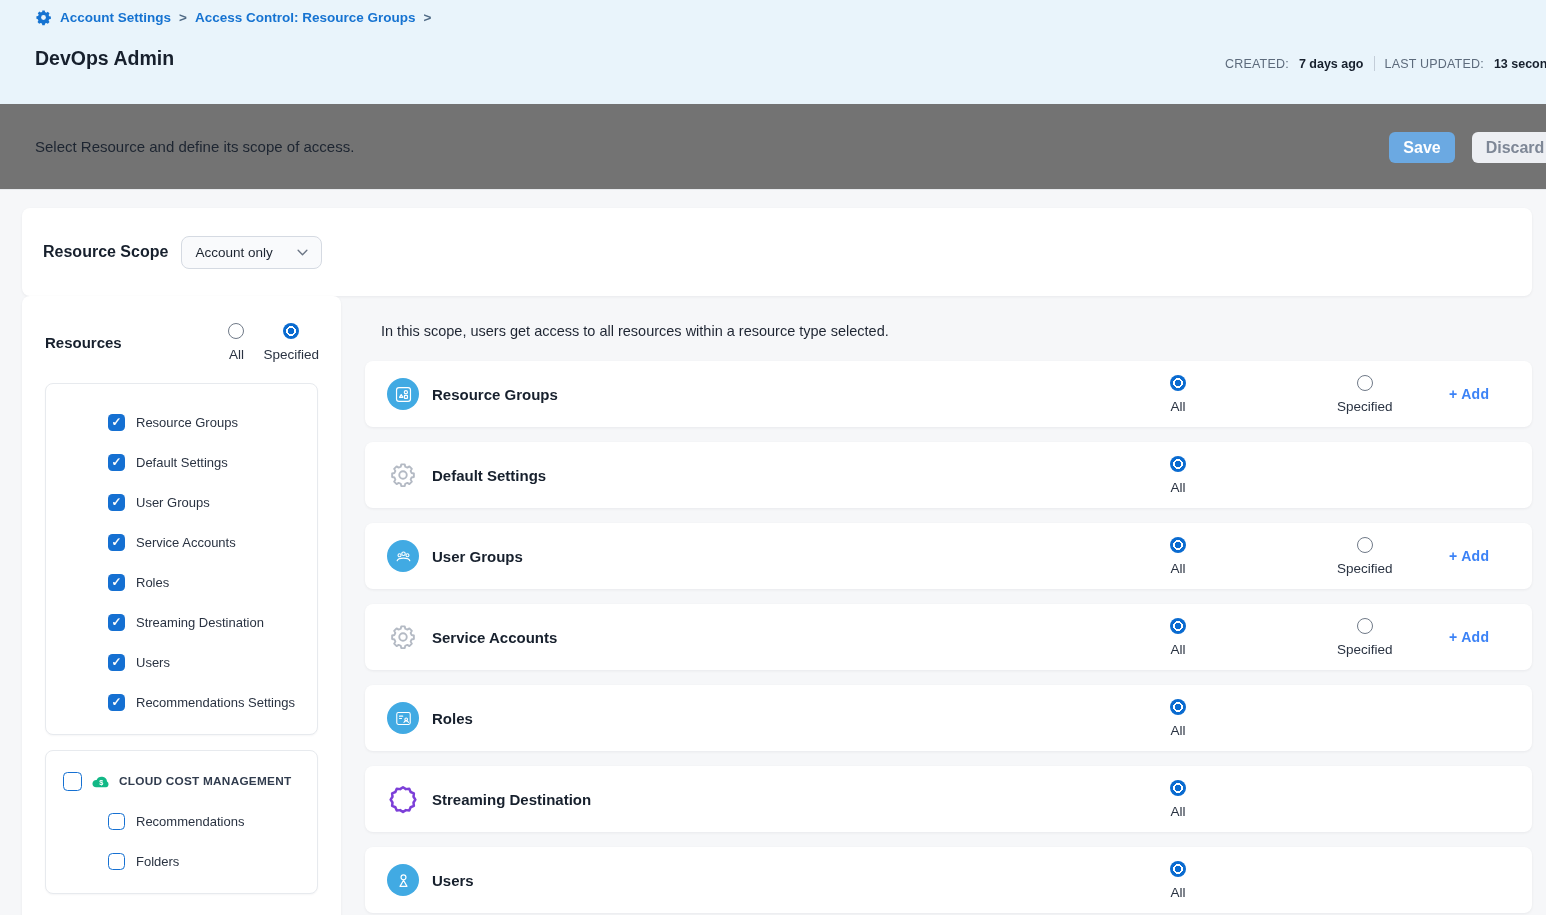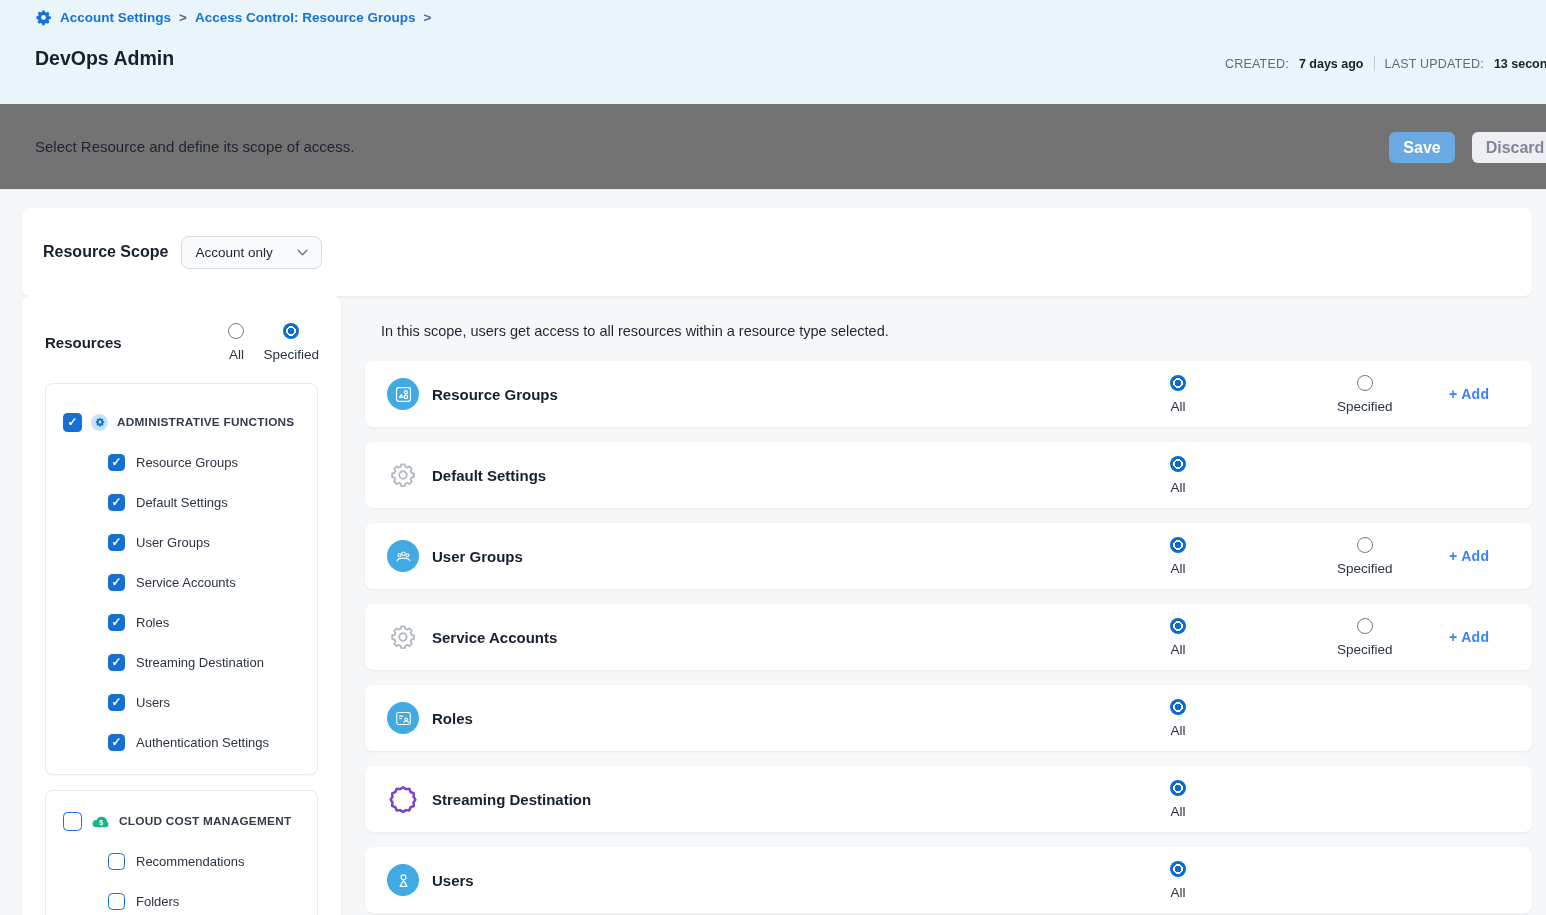--- a/index.html
+++ b/index.html
@@ -143,30 +143,20 @@
           <span class="optlabel">All</span>
         </span>
         <span class="opt">
           <span class="radio on"></span>
           <span class="optlabel">Specified</span>
         </span>
       </span>
     </div>
 
     <div class="scard scard1">
-      <div class="ghead">
-        <span class="cb big on"></span>
-        <span class="abadge">
-          <svg width="10" height="10" viewBox="0 0 24 24">
-              <path fill="#1570d2" d="M10.3 2h3.4l.5 2.4 1.9.8 2-1.3 2.4 2.4-1.3 2 .8 1.9 2.4.5v3.4l-2.4.5-.8 1.9 1.3 2-2.4 2.4-2-1.3-1.9.8-.5 2.4h-3.4l-.5-2.4-1.9-.8-2 1.3-2.4-2.4 1.3-2-.8-1.9L2 13.7v-3.4l2.4-.5.8-1.9-1.3-2 2.4-2.4 2 1.3 1.9-.8z"></path>
-              <circle cx="12" cy="12" r="3.6" fill="#c7e3f7"></circle>
-            </svg>
-        </span>
-        <span class="glabel">ADMINISTRATIVE FUNCTIONS</span>
-      </div>
       <div class="sitem">
           <span class="cb on"></span>
           <span class="silabel">Resource Groups</span>
         </div>
       <div class="sitem">
           <span class="cb on"></span>
           <span class="silabel">Default Settings</span>
         </div>
       <div class="sitem">
           <span class="cb on"></span>
@@ -183,21 +173,21 @@
       <div class="sitem">
           <span class="cb on"></span>
           <span class="silabel">Streaming Destination</span>
         </div>
       <div class="sitem">
           <span class="cb on"></span>
           <span class="silabel">Users</span>
         </div>
       <div class="sitem">
           <span class="cb on"></span>
-          <span class="silabel">Authentication Settings</span>
+          <span class="silabel">Recommendations Settings</span>
         </div>
     </div>
 
     <div class="scard scard2">
       <div class="ghead">
         <span class="cb big off"></span>
         <span style="display:flex;">
           <svg width="19" height="15" viewBox="0 0 26 20">
               <path d="M21 18H7a5 5 0 1 1 .7-9.95A7.5 7.5 0 0 1 22 10a4.5 4.5 0 0 1-1 8z" fill="#12b886"></path>
               <text x="14" y="14.5" text-anchor="middle" font-size="10" font-weight="bold" fill="#ffffff">$</text>

